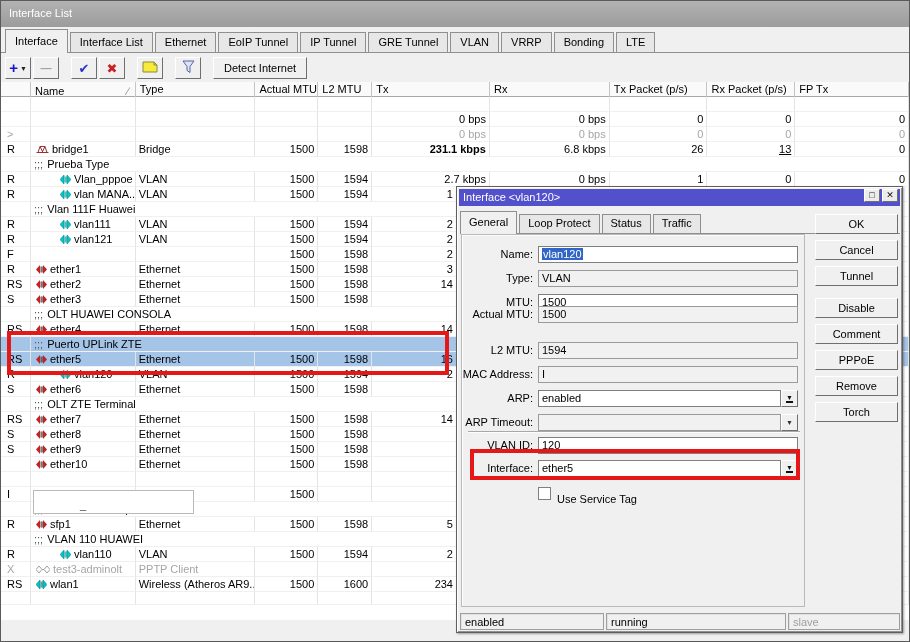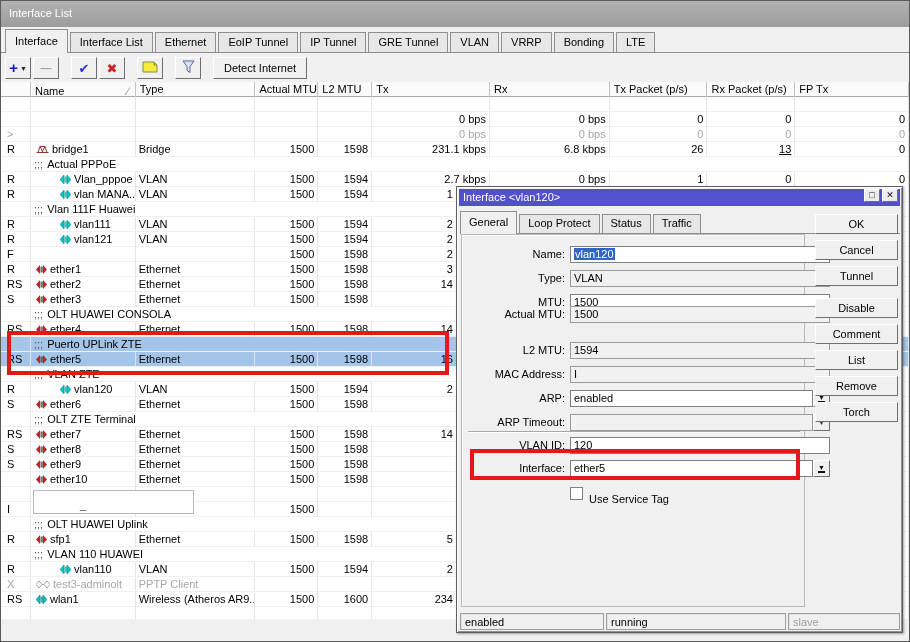--- a/index.html
+++ b/index.html
@@ -57,21 +57,21 @@
     background:var(--dlgtitle); color:#fff; padding:2px 4px; }
   .dlg-winbtn { position:absolute; top:2px; width:16px; height:13px; background:#ececec;
     border:1px solid; border-color:#fff #6f6f6f #6f6f6f #fff; font-size:9px; line-height:10px;
     text-align:center; color:#111; }
   .dlg-tabs { position:absolute; left:3px; top:22px; right:2px; height:25px; display:flex;
     align-items:flex-end; border-bottom:1px solid #8f8f8f; }
   .dlg-tabs .tab { height:19px; padding:2px 8px; }
   .dlg-tabs .tab.active { height:23px; padding-top:4px; background:#f0f0f0; margin-bottom:-1px; }
   #dlg-panel { position:absolute; left:4px; top:47px; width:344px; height:373px;
     border:1px solid #b9b9b9; box-shadow:inset 1px 1px 0 #fdfdfd; }
-  .frow { position:absolute; left:0; width:100%; height:35px;margin-left:32px; }
+  .frow { position:absolute; left:0; width:100%; height:35px; }
   .flabel { position:absolute; left:0; top:2px; width:71px; text-align:right; }
   .finput { position:absolute; left:76px; top:0; width:260px; height:17px; background:#fff;
     border:1px solid #7f7f7f; padding:1px 3px; overflow:hidden; white-space:nowrap; }
   .finput.readonly { background:#f1f1f1; border-color:#9a9a9a; }
   .combo-text { width:243px; }
   .combo-btn { position:absolute; left:319px; top:0; width:17px; height:17px; background:#f0f0f0;
     border:1px solid; border-color:#fff #6f6f6f #6f6f6f #fff; display:flex; align-items:center;
     justify-content:center; }
   .arr-bar { font-size:7px; color:#111; border-bottom:2px solid #111; line-height:6px; height:8px; }
   .arr-plain { font-size:7px; color:#333; }
@@ -211,29 +211,29 @@
         <div class="cell num" style="width: 114px;">0</div>
       </div>
       <div class="row">
         <div class="cell flag-cell" style="width: 30px;">R</div>
         <div class="cell" style="width: 105px;"><span class="icon" style="margin-left: 2px;"><svg width="13" height="10">
               <path d="M0.5,8.5 H12.5 M2,8.5 L4,2.5 H9 L11,8.5 M4,2.5 L7,8.5 M9,2.5 L6,8.5" stroke="#993333" fill="none" stroke-width="1"></path>
             </svg></span><span>bridge1</span></div>
         <div class="cell" style="width: 120px;">Bridge</div>
         <div class="cell num" style="width: 63px;">1500</div>
         <div class="cell num" style="width: 54px;">1598</div>
-        <div class="cell num" style="width: 118px;">231.1 kbps</div>
+        <div class="cell num" style="width: 118px; font-weight: bold;">231.1 kbps</div>
         <div class="cell num" style="width: 120px;">6.8 kbps</div>
         <div class="cell num" style="width: 98px;">26</div>
         <div class="cell num" style="width: 88px; text-decoration: underline;">13</div>
         <div class="cell num" style="width: 114px;">0</div>
       </div>
       <div class="row">
         <div class="cell flag-cell" style="width: 30px;"></div>
-        <div class="cell" style="width: 880px;"><span class="comment-prefix">;;;</span><span>Actual PPPoE</span></div>
+        <div class="cell" style="width: 880px;"><span class="comment-prefix">;;;</span><span>Prueba Type</span></div>
       </div>
       <div class="row">
         <div class="cell flag-cell" style="width: 30px;">R</div>
         <div class="cell" style="width: 105px;"><span class="icon" style="margin-left: 26px;"><svg width="11" height="9">
               <polygon points="4,0 0,4.5 4,9" fill="#00c8c8" stroke="#007a7a" stroke-width="0.5"></polygon>
               <polygon points="7,0 11,4.5 7,9" fill="#00c8c8" stroke="#007a7a" stroke-width="0.5"></polygon>
               <rect x="4.6" y="1.5" width="0.9" height="6" fill="#009a9a"></rect>
               <rect x="5.7" y="1.5" width="0.9" height="6" fill="#009a9a"></rect>
             </svg></span><span>Vlan_pppoe</span></div>
         <div class="cell" style="width: 120px;">VLAN</div>
@@ -397,24 +397,20 @@
               <rect x="5.7" y="1.5" width="0.9" height="6" fill="#333"></rect>
             </svg></span><span>ether5</span></div>
         <div class="cell" style="width: 120px;">Ethernet</div>
         <div class="cell num" style="width: 63px;">1500</div>
         <div class="cell num" style="width: 54px;">1598</div>
         <div class="cell num cut" style="width: 118px;">16</div>
         <div class="cell num" style="width: 120px;"></div>
         <div class="cell num" style="width: 98px;"></div>
         <div class="cell num" style="width: 88px;"></div>
         <div class="cell num" style="width: 114px;"></div>
-      </div>
-      <div class="row">
-        <div class="cell flag-cell" style="width: 30px;"></div>
-        <div class="cell" style="width: 880px;"><span class="comment-prefix">;;;</span><span>VLAN ZTE</span></div>
       </div>
       <div class="row">
         <div class="cell flag-cell" style="width: 30px;">R</div>
         <div class="cell" style="width: 105px;"><span class="icon" style="margin-left: 26px;"><svg width="11" height="9">
               <polygon points="4,0 0,4.5 4,9" fill="#00c8c8" stroke="#007a7a" stroke-width="0.5"></polygon>
               <polygon points="7,0 11,4.5 7,9" fill="#00c8c8" stroke="#007a7a" stroke-width="0.5"></polygon>
               <rect x="4.6" y="1.5" width="0.9" height="6" fill="#009a9a"></rect>
               <rect x="5.7" y="1.5" width="0.9" height="6" fill="#009a9a"></rect>
             </svg></span><span>vlan120</span></div>
         <div class="cell" style="width: 120px;">VLAN</div>
@@ -698,21 +694,21 @@
           <div class="chkbox"></div>
           <span class="chklabel">Use Service Tag</span>
         </div>
       </div>
     <div id="dlg-buttons">
         <div class="dlg-btn" style="top: 27px;">OK</div>
         <div class="dlg-btn" style="top: 53px;">Cancel</div>
         <div class="dlg-btn" style="top: 79px;">Tunnel</div>
         <div class="dlg-btn" style="top: 111px;">Disable</div>
         <div class="dlg-btn" style="top: 137px;">Comment</div>
-        <div class="dlg-btn" style="top: 163px;">List</div>
+        <div class="dlg-btn" style="top: 163px;">PPPoE</div>
         <div class="dlg-btn" style="top: 189px;">Remove</div>
         <div class="dlg-btn" style="top: 215px;">Torch</div>
       </div>
     <div id="dlg-status">
         <div class="dlg-status-cell" style="left: 3px; width: 144px;">enabled</div>
         <div class="dlg-status-cell" style="left: 149px; width: 180px;">running</div>
         <div class="dlg-status-cell dim" style="left: 331px; width: 112px;">slave</div>
       </div>
   </div>
 

